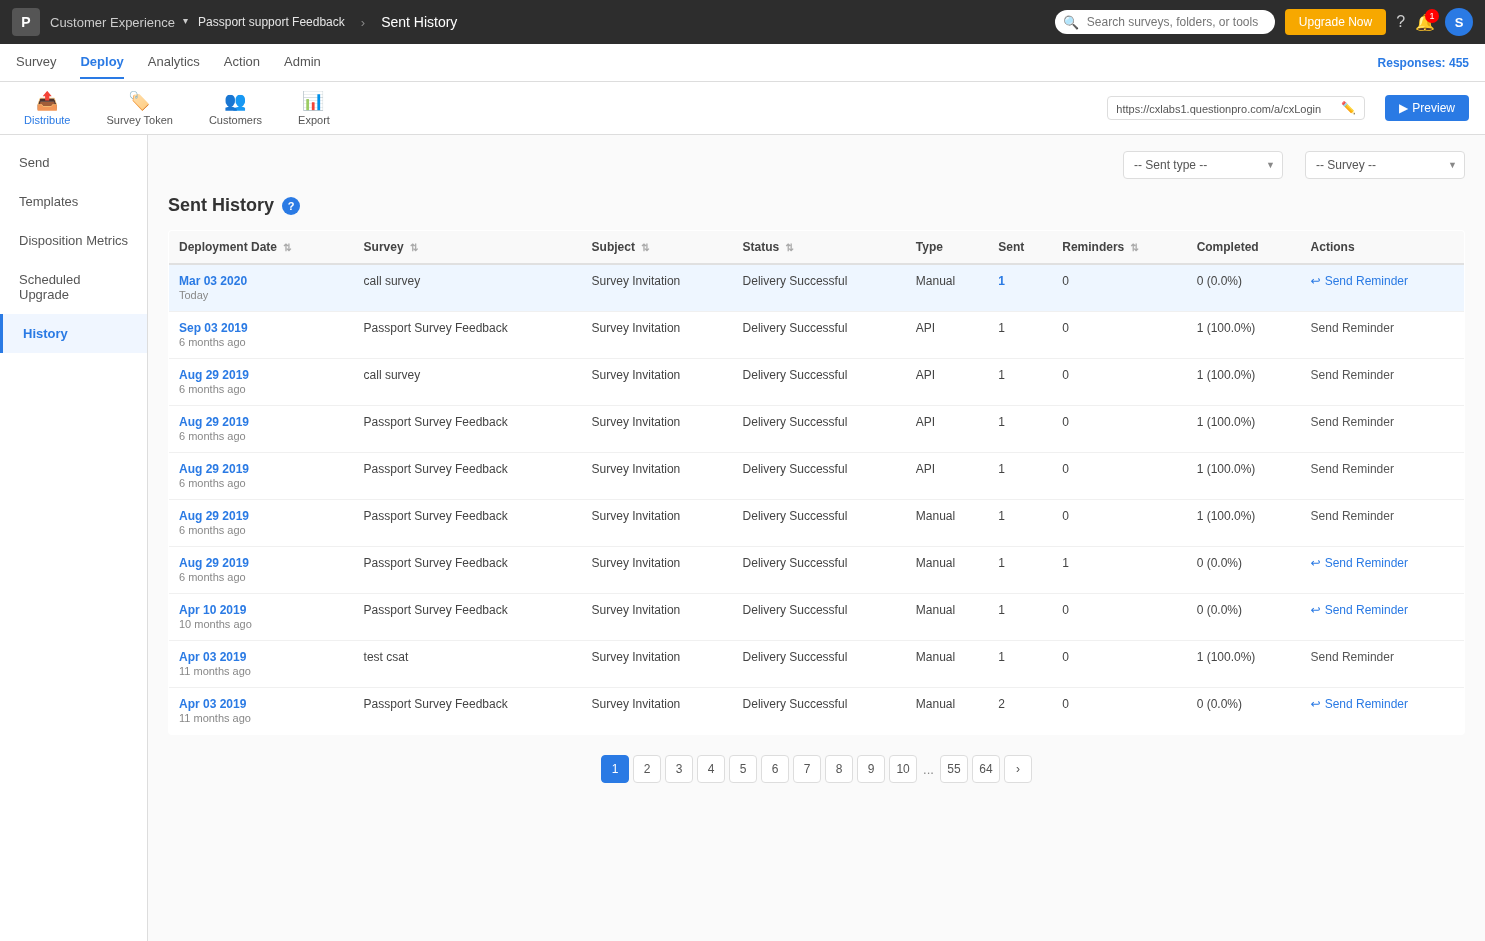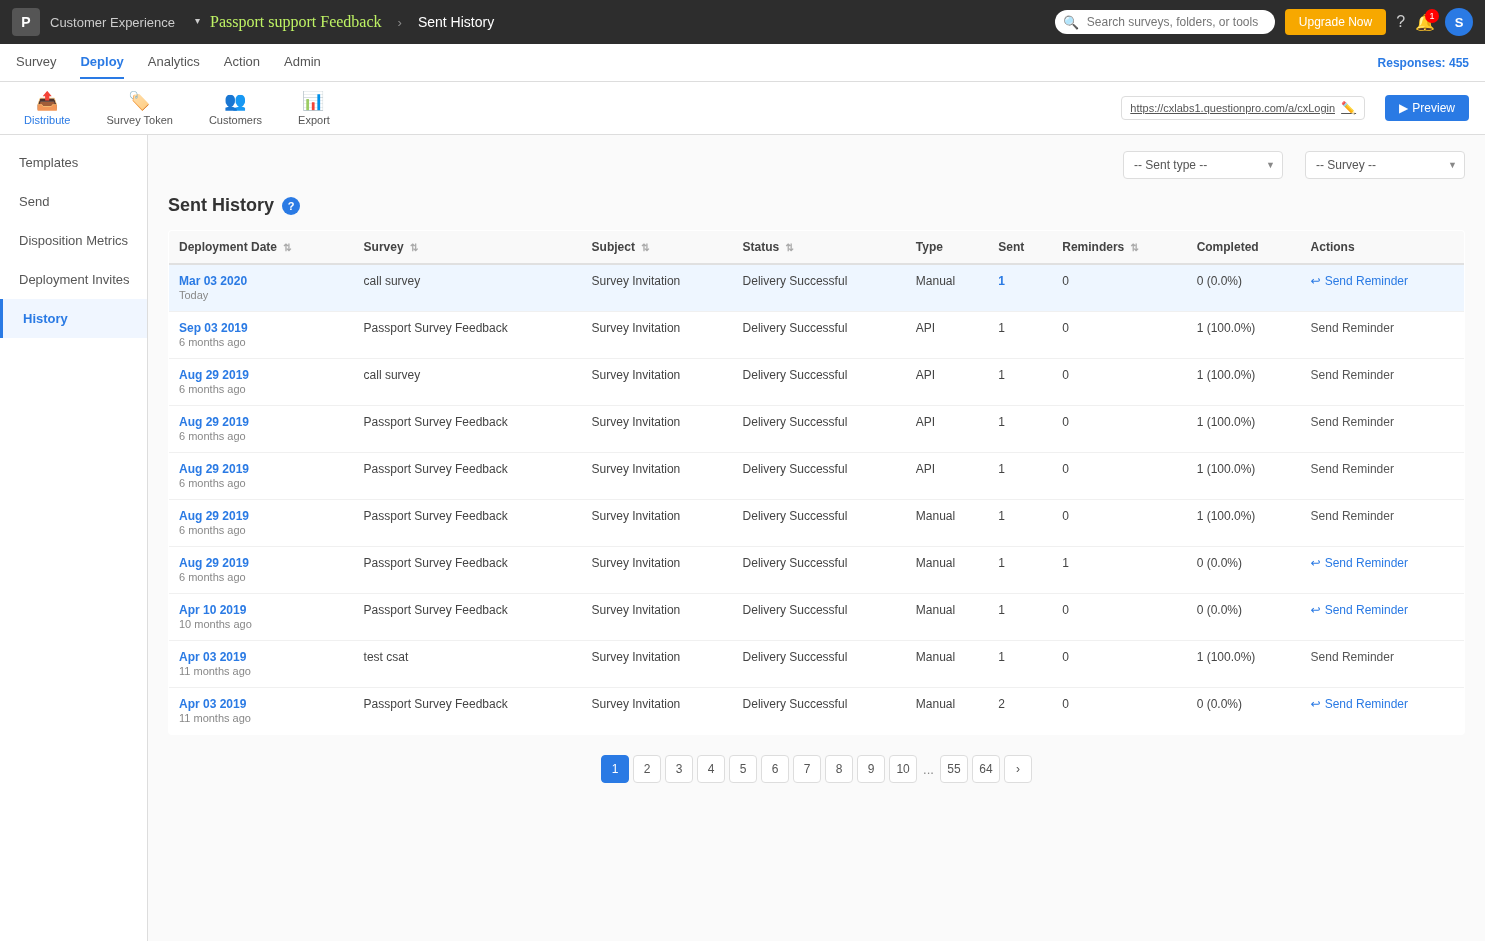--- a/index.html
+++ b/index.html
@@ -15,26 +15,26 @@
       gap: 10px;
     }
     .top-bar-logo {
       background: #555;
       border-radius: 4px;
       width: 28px; height: 28px;
       display: flex; align-items: center; justify-content: center;
       color: white; font-weight: bold; font-size: 14px;
     }
     .top-bar-app {
-      color: #ccc; font-size: 13px; display: flex; align-items: flex-start; gap: 20px;
+      color: #ccc; font-size: 13px; display: flex; align-items: flex-start; gap: 8px;
     }
     .top-bar-app .chevron { font-size: 10px; }
     .breadcrumb-sep { color: #888; margin: 0 6px; }
     .breadcrumb-current { color: white; font-size: 14px; }
-    .breadcrumb-link { color: #bef264; font-size: 16px; font-family: Liberation Serif, serif; }
+    .breadcrumb-link { color: #e5e5e5; font-size: 12px; }
     .top-bar-spacer { flex: 1; }
     .search-bar {
       background: white;
       border: none;
       border-radius: 20px;
       padding: 5px 14px 5px 32px;
       font-size: 12px;
       width: 220px;
       outline: none;
     }
@@ -123,25 +123,24 @@
     }
     .toolbar-item {
       display: flex; flex-direction: column; align-items: center;
       cursor: pointer; padding: 4px 8px; font-size: 11px; color: #555;
       border-radius: 4px;
     }
     .toolbar-item.active { color: #2a7ae4; }
     .toolbar-icon { font-size: 18px; margin-bottom: 2px; }
     .toolbar-spacer { flex: 1; }
     .url-bar {
-      display: flex; align-items: center; gap: 6px;
+      display: flex; align-items: flex-end; gap: 20px;
       border: 1px solid #ddd; border-radius: 4px;
       padding: 4px 8px; font-size: 11px; color: #555;
       background: white;
-      text-decoration: underline;
     }
     .preview-btn {
       background: #2a7ae4;
       color: white;
       border: none;
       border-radius: 4px;
       padding: 6px 14px;
       font-size: 12px;
       cursor: pointer;
       display: flex; align-items: center; gap: 4px;
@@ -358,24 +357,24 @@
   </div>
   <button class="preview-btn">
     <span>▶</span>
     <span>Preview</span>
   </button>
 </div>
 
 <div class="main-layout">
 
   <div class="sidebar">
+    <div class="sidebar-item">Send</div>
     <div class="sidebar-item">Templates</div>
-    <div class="sidebar-item">Send</div>
     <div class="sidebar-item">Disposition Metrics</div>
-    <div class="sidebar-item">Deployment Invites</div>
+    <div class="sidebar-item">Scheduled Upgrade</div>
     <div class="sidebar-item active">History</div>
   </div>
 
   <div class="content">
 
     <div class="filter-row">
       <div class="select-wrap">
         <select class="filter-select">
           <option>-- Sent type --</option>
         </select>

